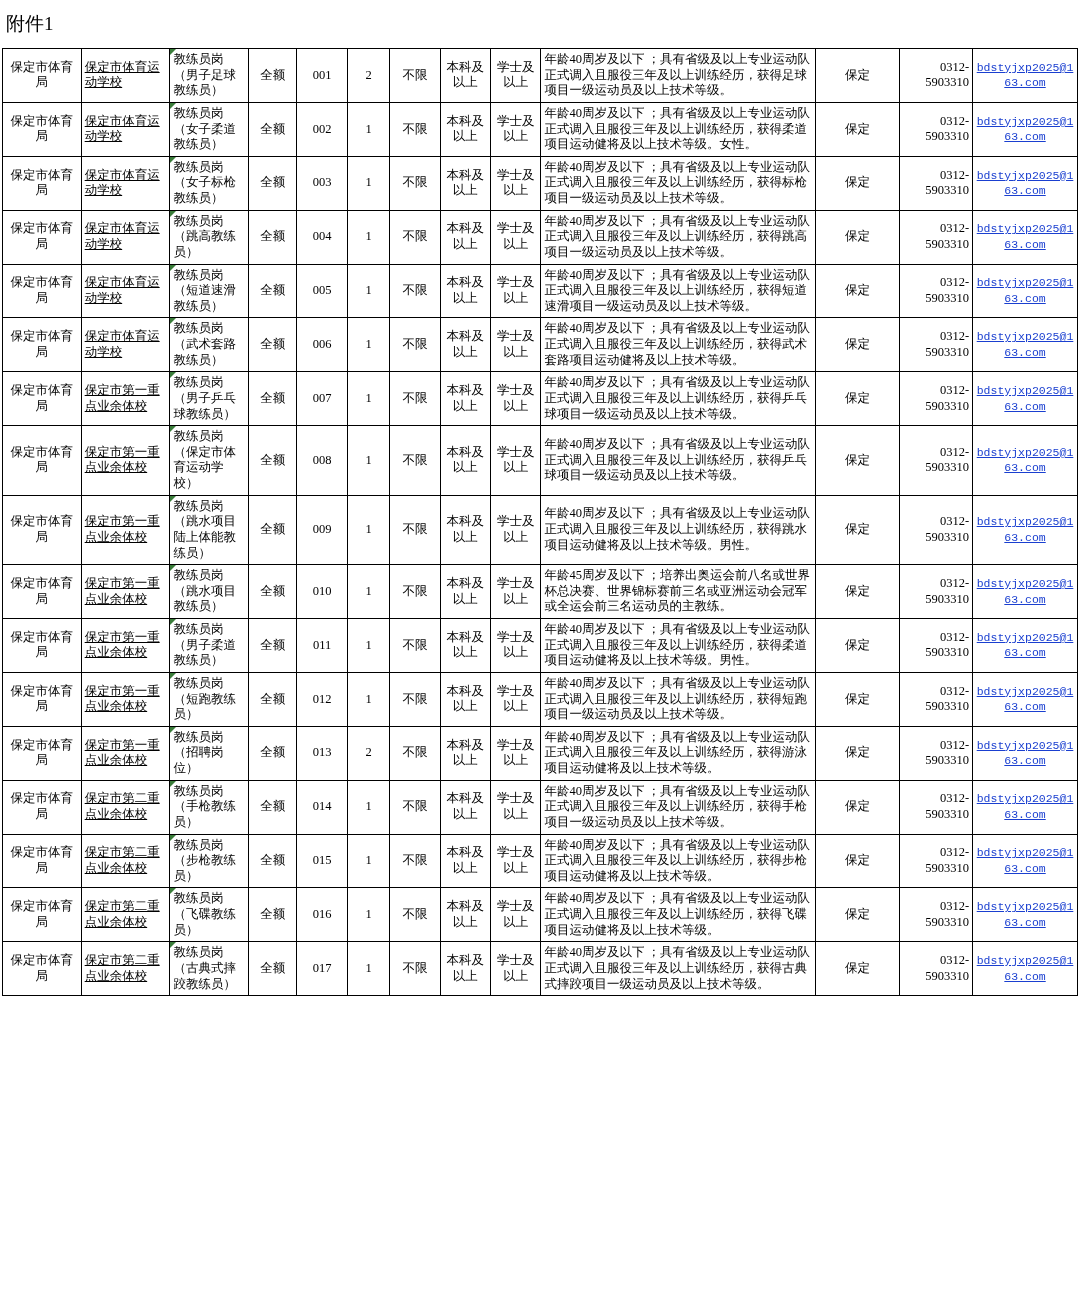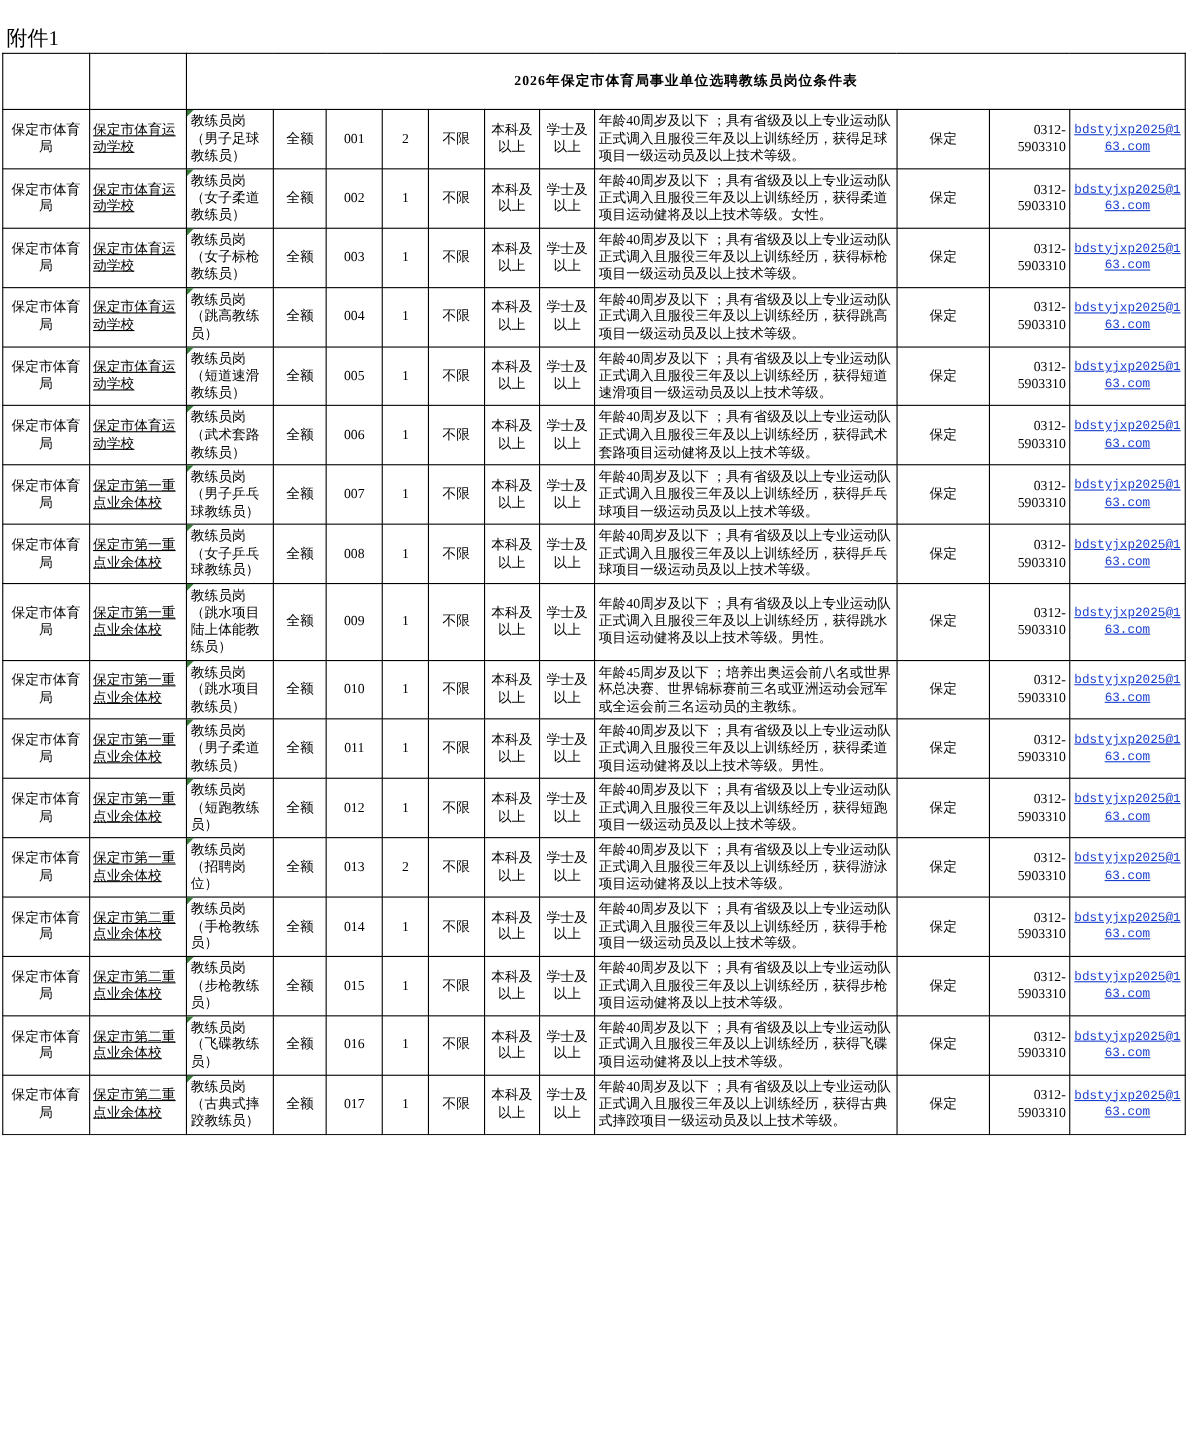--- a/index.html
+++ b/index.html
@@ -12,21 +12,21 @@
     font-family: "Liberation Serif", "DejaVu Serif", serif;
     color: #000;
   }
   .page {
     width: 1080px;
     position: relative;
   }
   .attach-row {
     height: 48px;
     display: flex;
-    align-items: flex-end;
+    align-items: center;
   }
   .attach-label {
     font-size: 19px;
     padding-left: 6px;
     font-family: "Liberation Serif", serif;
   }
   table.main {
     border-collapse: collapse;
     table-layout: fixed;
     width: 1076px;
@@ -115,25 +115,20 @@
       <col style="width:50px">
       <col style="width:50px">
       <col style="width:50px">
       <col style="width:272px">
       <col style="width:84px">
       <col style="width:72px">
       <col style="width:104px">
     </colgroup>
 
     <tbody id="table-body">
-      <tr class="blank-row">
-        <td></td>
-        <td></td>
-        <td colspan="11" class="title-cell">2026年保定市体育局事业单位选聘教练员岗位条件表</td>
-      </tr>
         <tr>
           <td class="c">保定市体育局</td>
           <td class="unit">保定市体育运动学校</td>
           <td class="post">教练员岗（男子足球教练员）</td>
           <td class="c">全额</td>
           <td class="c">001</td>
           <td class="c">2</td>
           <td class="c">不限</td>
           <td class="c">本科及以上</td>
           <td class="c">学士及以上</td>
@@ -228,21 +223,21 @@
           <td class="c">本科及以上</td>
           <td class="c">学士及以上</td>
           <td class="other">年龄40周岁及以下 ；具有省级及以上专业运动队正式调入且服役三年及以上训练经历，获得乒乓球项目一级运动员及以上技术等级。</td>
           <td class="c">保定</td>
           <td class="tel">0312-5903310</td>
           <td class="c"><a class="email">bdstyjxp2025@163.com</a></td>
         </tr>
         <tr>
           <td class="c">保定市体育局</td>
           <td class="unit">保定市第一重点业余体校</td>
-          <td class="post">教练员岗（女子乒乓球教练员）</td>
+          <td class="post">教练员岗（保定市体育运动学校）</td>
           <td class="c">全额</td>
           <td class="c">008</td>
           <td class="c">1</td>
           <td class="c">不限</td>
           <td class="c">本科及以上</td>
           <td class="c">学士及以上</td>
           <td class="other">年龄40周岁及以下 ；具有省级及以上专业运动队正式调入且服役三年及以上训练经历，获得乒乓球项目一级运动员及以上技术等级。</td>
           <td class="c">保定</td>
           <td class="tel">0312-5903310</td>
           <td class="c"><a class="email">bdstyjxp2025@163.com</a></td>

